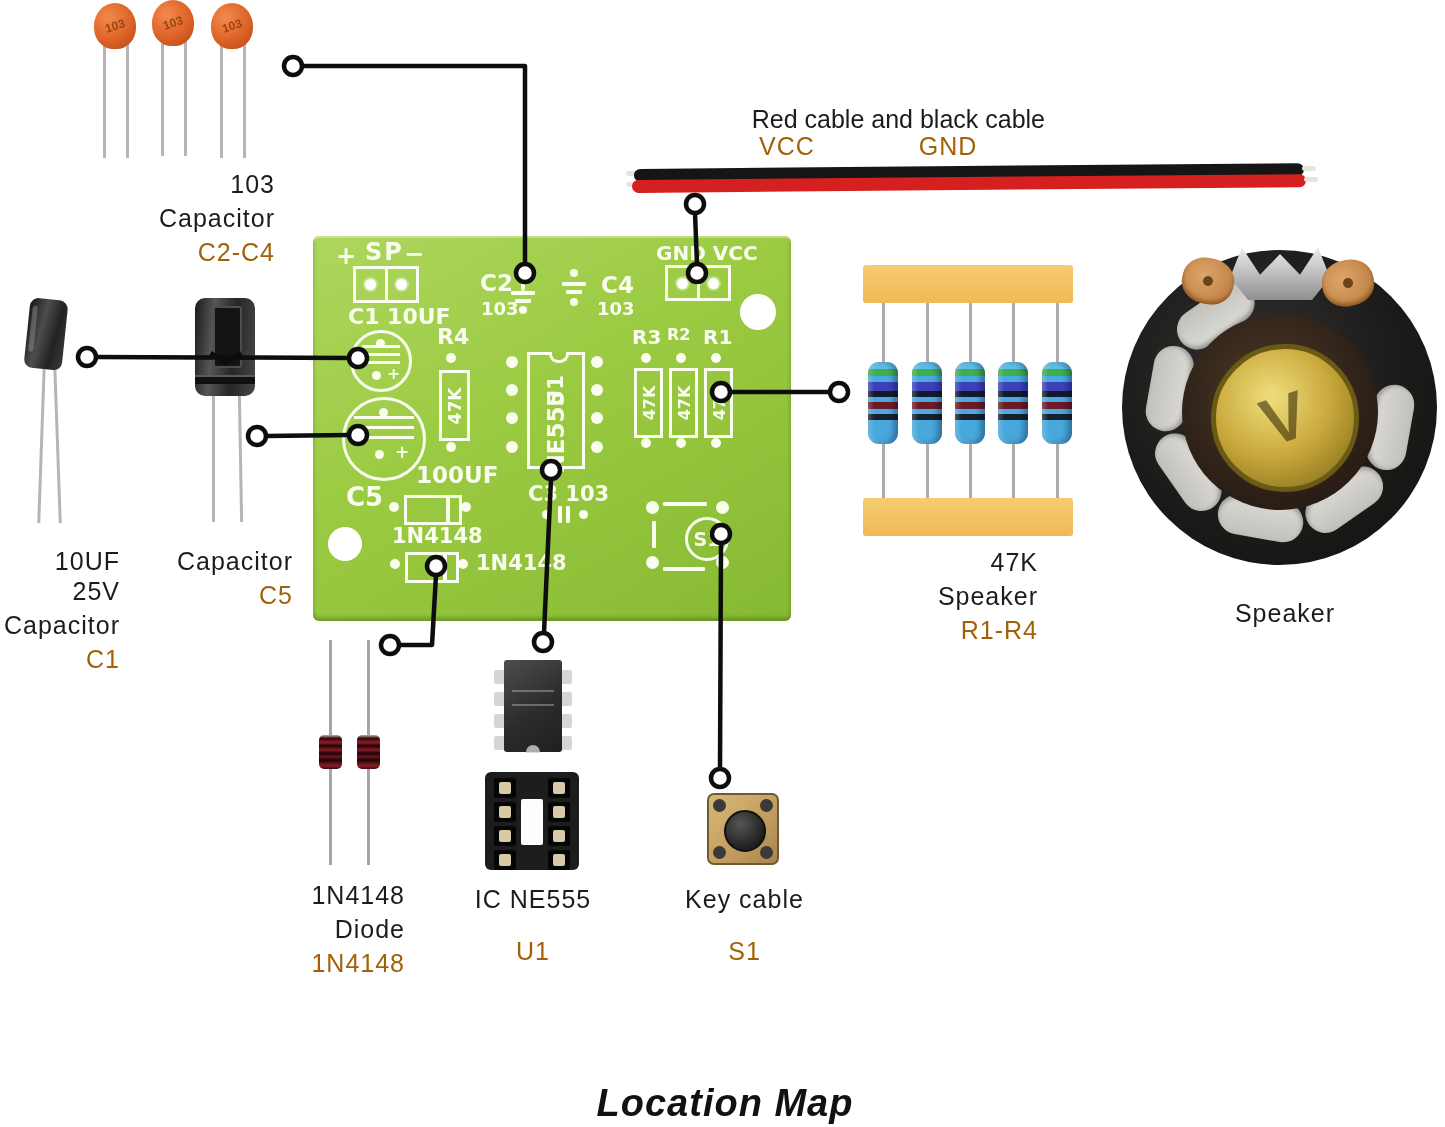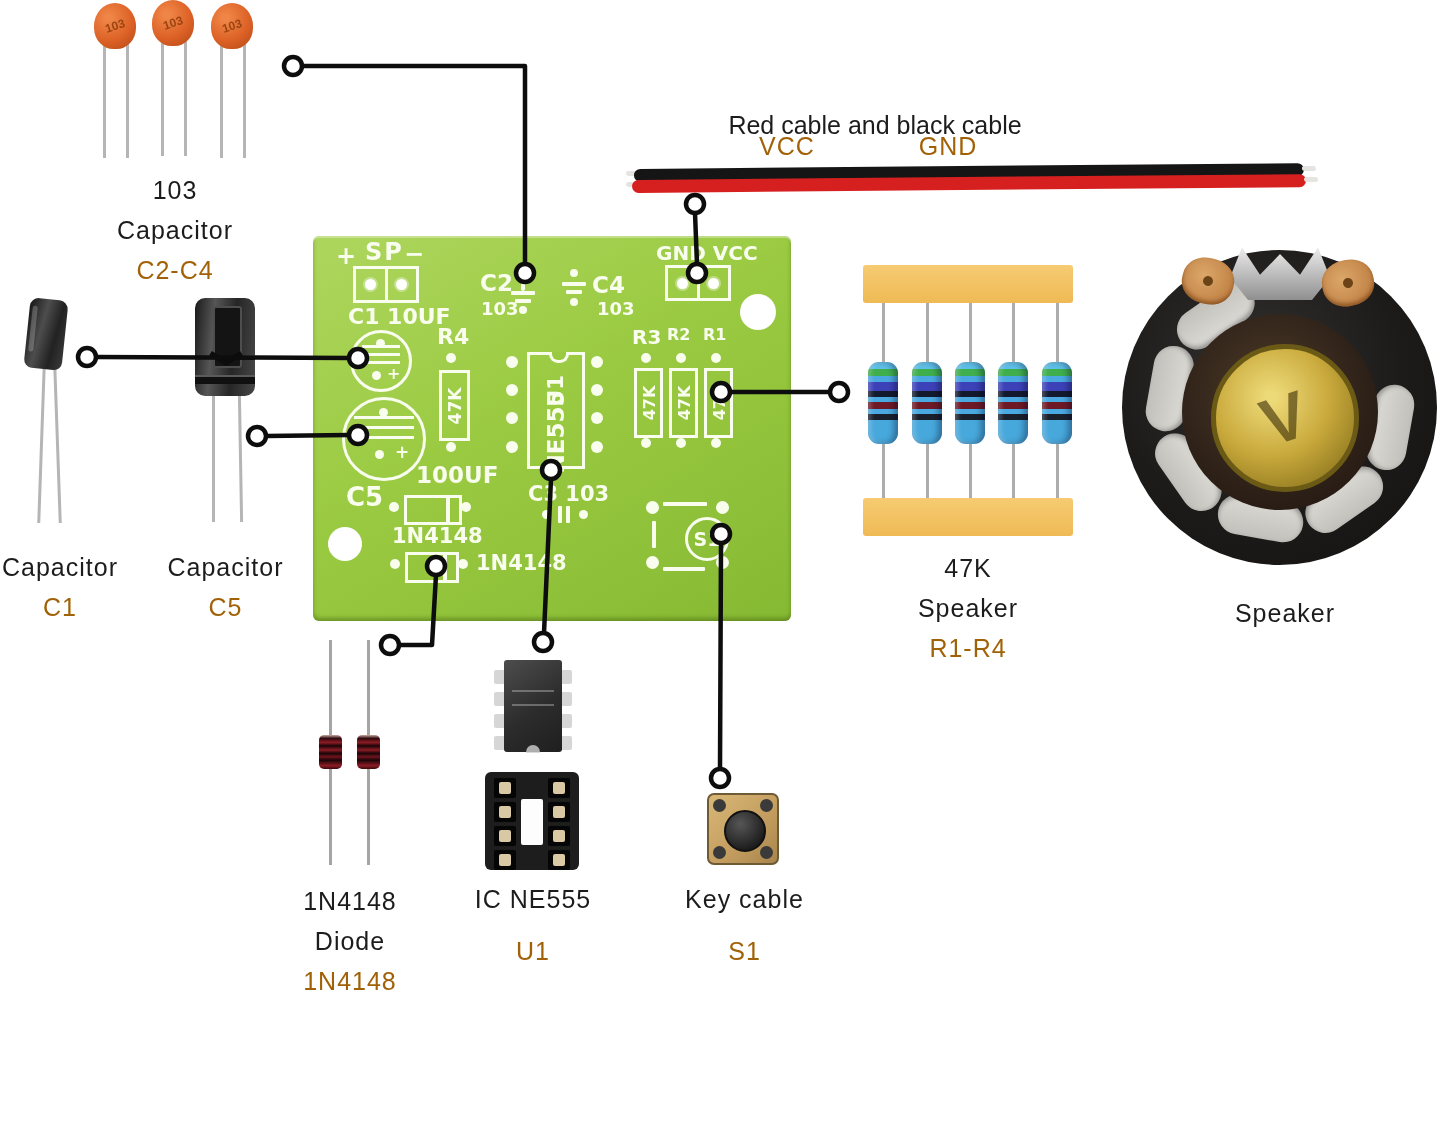--- a/index.html
+++ b/index.html
@@ -1,20 +1,20 @@
 <!DOCTYPE html>
 <html><head>
 <meta charset="utf-8">
 <style>
   html,body{margin:0;padding:0;background:#ffffff;}
   .canvas{position:relative;width:1445px;height:1127px;background:#fff;overflow:hidden;
           font-family:"Liberation Sans","DejaVu Sans",sans-serif;color:#1c1c1c;}
   
   .lbl{position:absolute;text-align:center;font-size:25px;line-height:1.2;letter-spacing:1px;color:#1c1c1c;}
-  .lbl div{margin:10px 0;}
+  .lbl div{margin:4px 0;text-align:right;}
   .ref{color:#a16207;}
   .title{position:absolute;font-size:38px;font-weight:bold;font-style:italic;color:#111;
          text-align:center;letter-spacing:1px;}
   
   .cer-head{position:absolute;width:42px;height:46px;border-radius:50% 50% 46% 46%;
     background:radial-gradient(circle at 35% 32%,#ef8546 8%,#dd6227 55%,#b84a16 95%);
     display:flex;align-items:center;justify-content:center;}
   .cer-head span{font-size:12px;font-weight:bold;color:#93400f;transform:rotate(-18deg);opacity:.9;}
   .lead{position:absolute;width:3px;background:#b5b5b5;}
   
@@ -132,20 +132,21 @@
     <div>Capacitor</div>
     <div class="ref">C2-C4</div>
   </div>
 
   <div>
     <div class="lead" style="left:40px;top:365px;height:158px;transform:rotate(2deg);"></div>
     <div class="lead" style="left:56px;top:365px;height:158px;transform:rotate(-2deg);"></div>
     <div class="ecap-s" style="left:27px;top:299px;"></div>
   </div>
   <div class="lbl" style="left:0px;top:542px;width:120px;">
+    <div>10UF 25V</div>
     <div>Capacitor</div>
     <div class="ref">C1</div>
   </div>
 
   <div>
     <div class="lead" style="left:212px;top:394px;height:128px;"></div>
     <div class="lead" style="left:239px;top:394px;height:128px;transform:rotate(-1deg);"></div>
     <div class="ecap-b" style="left:195px;top:298px;">
       <div class="slv"></div>
       <div class="chv1"></div>
@@ -195,37 +196,37 @@
       <div class="dot" style="left:208px;top:47px;width:4px;height:8px;border-radius:2px;"></div>
       <div class="dot" style="left:198px;top:55px;width:24px;height:4px;border-radius:1px;"></div>
       <div class="dot" style="left:202px;top:63px;width:16px;height:4px;border-radius:1px;"></div>
       <div class="dot" style="left:206px;top:70px;width:8px;height:8px;"></div>
     </div>
 
     <div class="dot" style="left:257px;top:33px;width:8px;height:8px;"></div>
     <div class="dot" style="left:249px;top:46px;width:24px;height:4px;border-radius:1px;"></div>
     <div class="dot" style="left:253px;top:54px;width:16px;height:4px;border-radius:1px;"></div>
     <div class="dot" style="left:257px;top:62px;width:8px;height:8px;"></div>
-    <div class="sk" style="left:279px;top:36px;font-size:23px;">C4</div>
+    <div class="sk" style="left:288px;top:36px;font-size:23px;">C4</div>
     <div class="sk" style="left:284px;top:62px;font-size:18px;">103</div>
 
     <div class="sk" style="left:343px;top:5px;font-size:20px;">GND VCC</div>
     <div class="skbox conn" style="left:352px;top:29px;width:60px;height:30px;">
       <div class="conn-cell">
           <div class="celldot"></div>
         </div>
       <div class="conn-cell">
           <div class="celldot"></div>
         </div>
     </div>
     <div class="hole" style="left:427px;top:58px;width:36px;height:36px;"></div>
 
     <div class="sk" style="left:319px;top:89px;font-size:20px;">R3</div>
     <div class="sk" style="left:354px;top:89px;font-size:16px;">R2</div>
-    <div class="sk" style="left:390px;top:89px;font-size:16px;">R1</div>
+    <div class="sk" style="left:390px;top:89px;font-size:20px;">R1</div>
     <div class="dot" style="left:328px;top:117px;width:10px;height:10px;"></div>
     <div class="dot" style="left:363px;top:117px;width:10px;height:10px;"></div>
     <div class="dot" style="left:398px;top:117px;width:10px;height:10px;"></div>
     <div class="skbox" style="left:321px;top:132px;width:23px;height:64px;">
         <span class="vtext" style="font-size:16px;">47K</span>
       </div>
     <div class="skbox" style="left:356px;top:132px;width:23px;height:64px;">
         <span class="vtext" style="font-size:16px;">47K</span>
       </div>
     <div class="skbox" style="left:391px;top:132px;width:23px;height:64px;">
@@ -457,13 +458,14 @@
           <circle cx="543" cy="642" r="9" fill="#fff"></circle>
       </g>
       <g>
         <line x1="721" y1="543" x2="720" y2="769"></line>
         <circle cx="721" cy="534" r="9" fill="#fff"></circle>
           <circle cx="720" cy="778" r="9" fill="#fff"></circle>
       </g>
     </g>
   </svg>
 
+  <div class="title" style="left:520px;top:1082px;width:410px;">Location Map</div>
 </div>
 
 </body></html>

